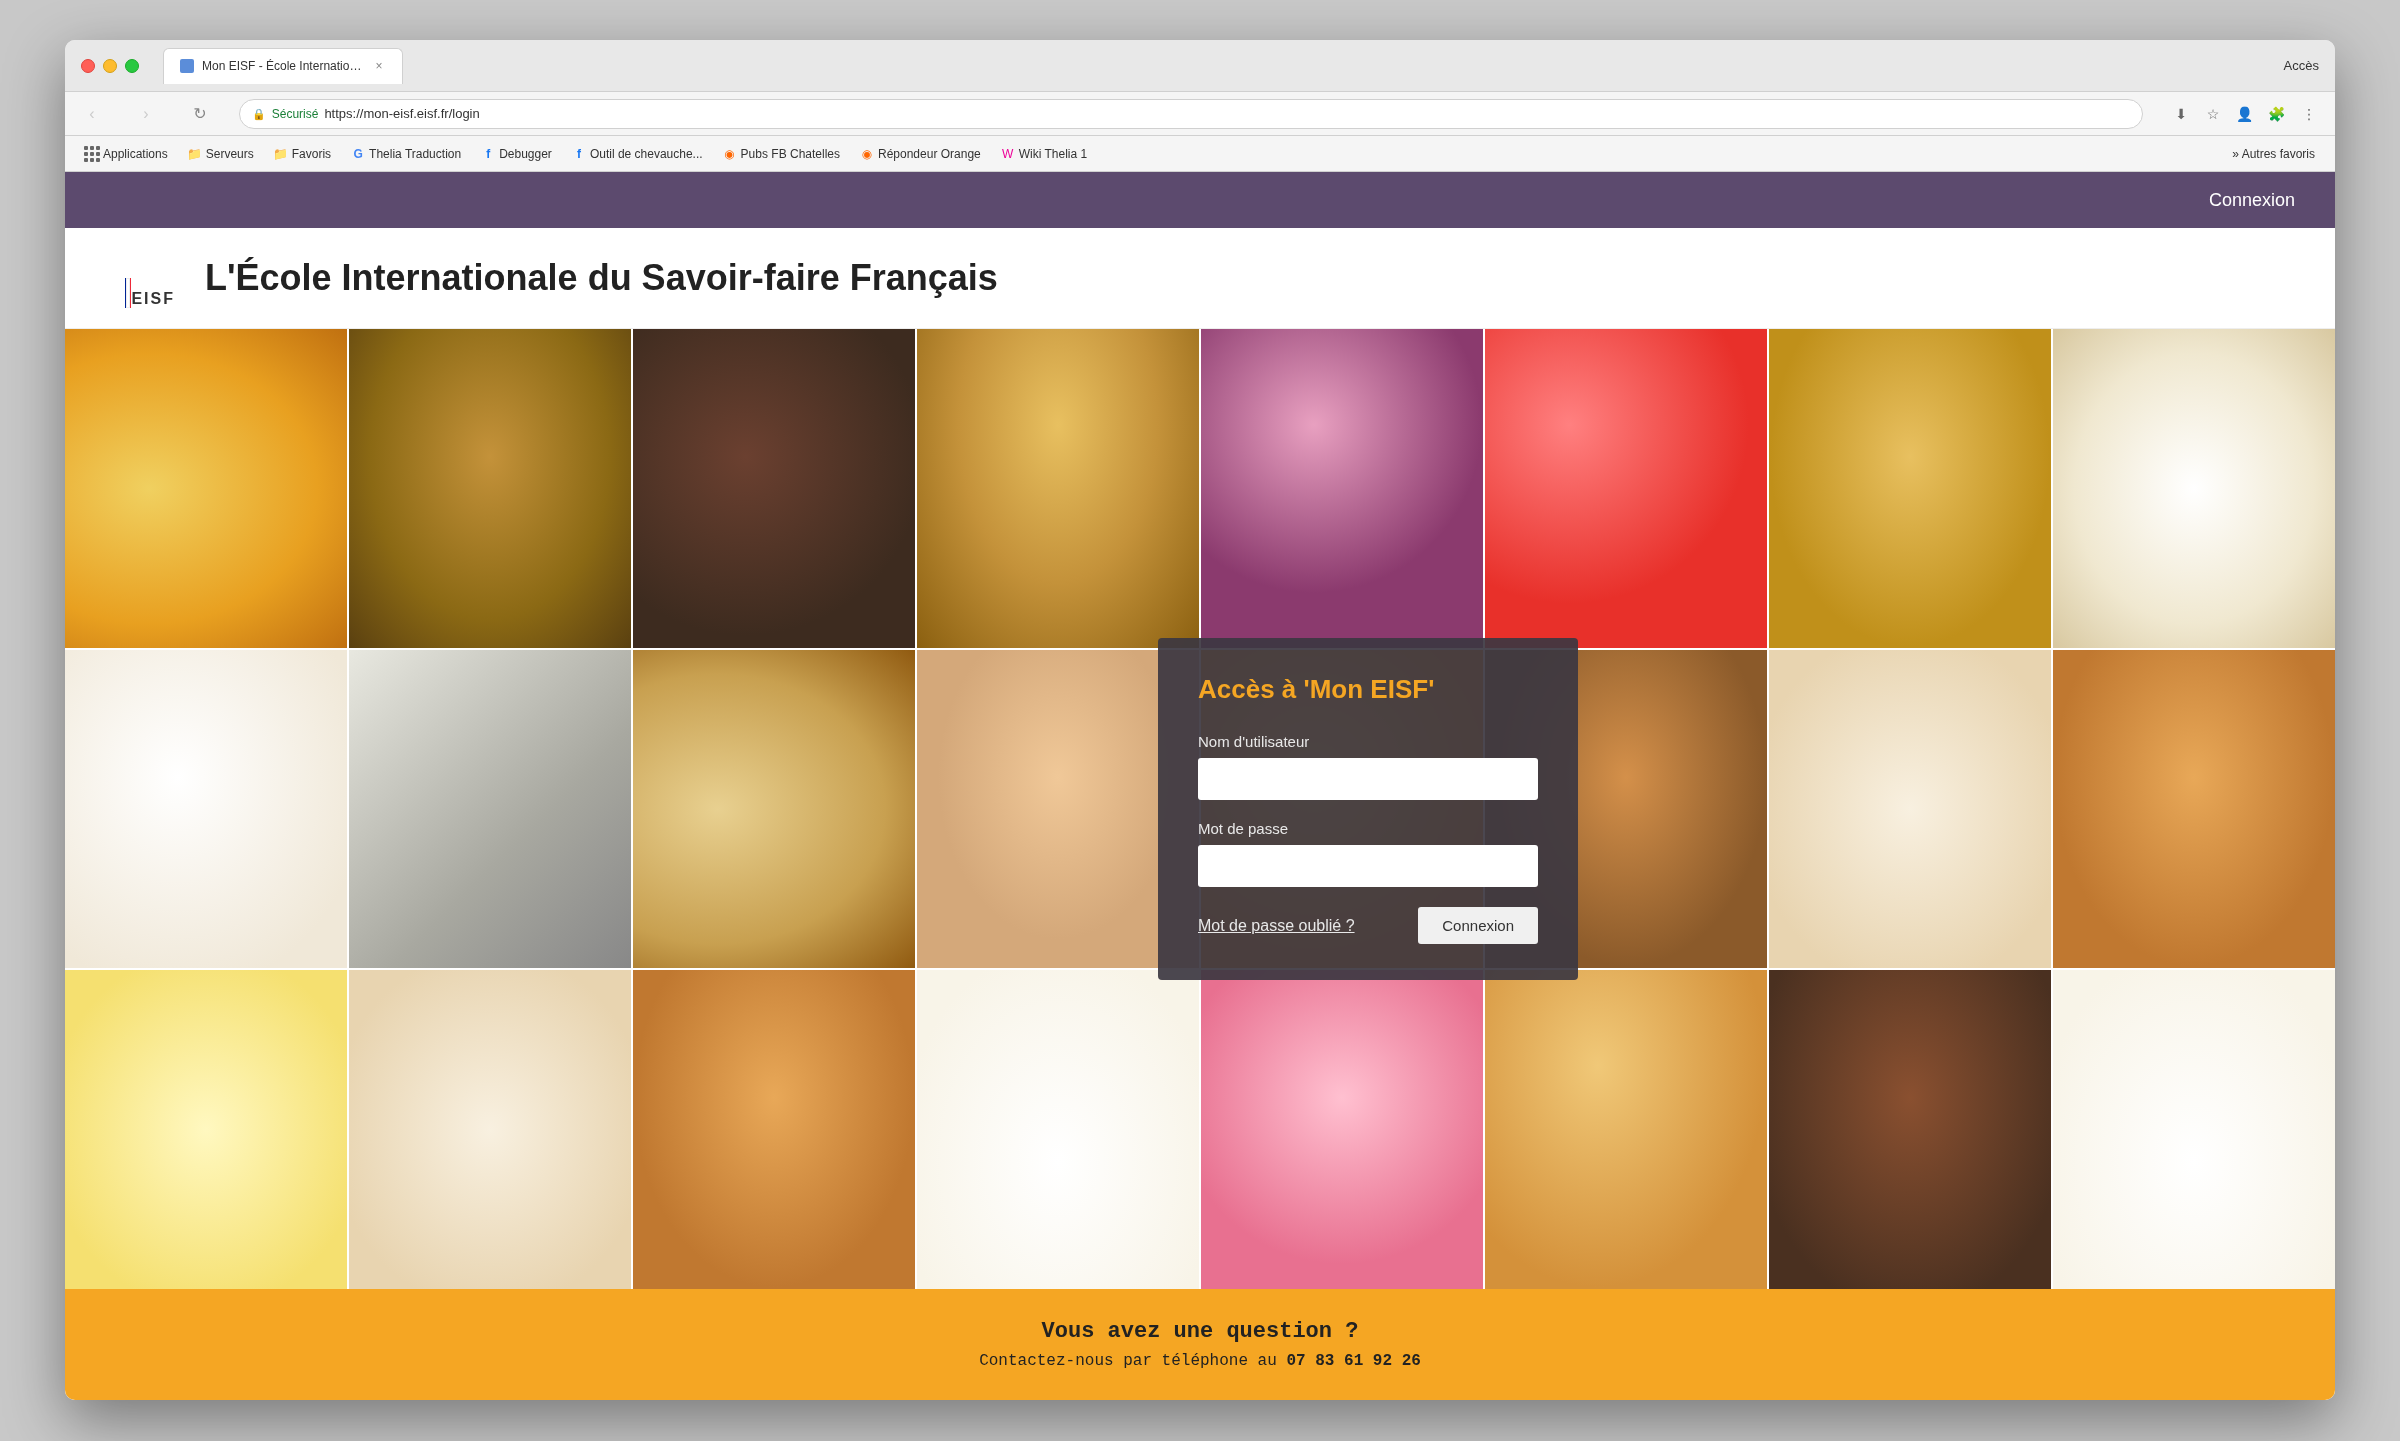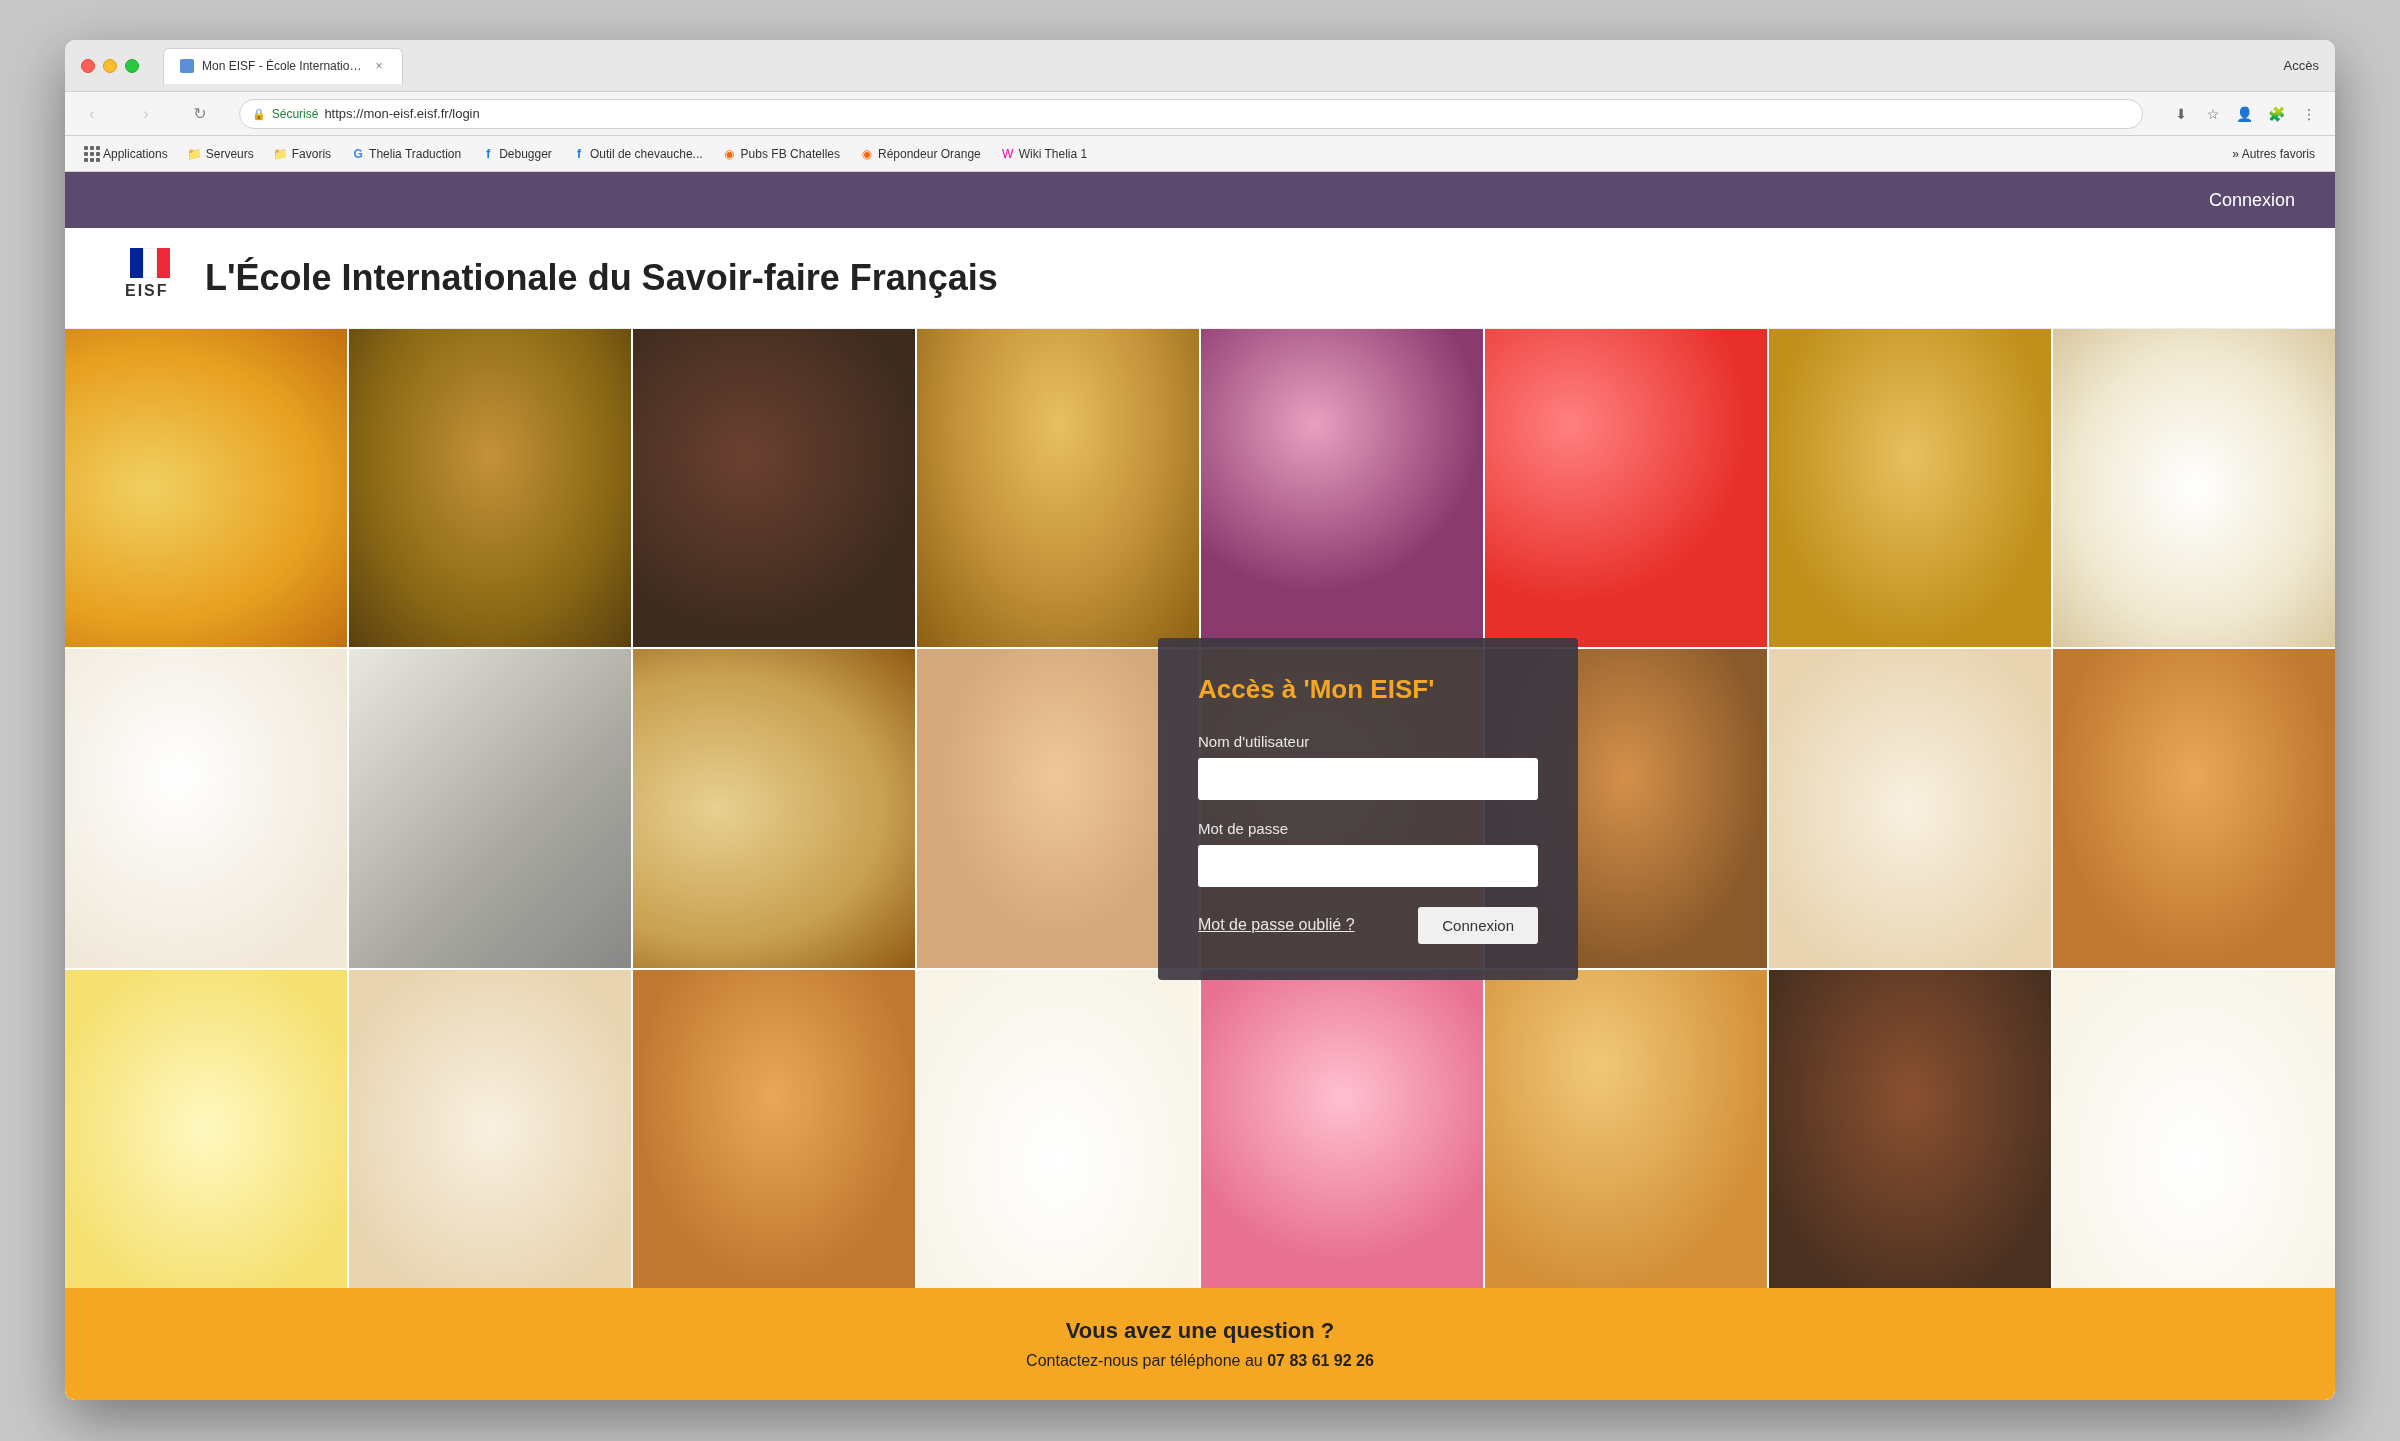--- a/index.html
+++ b/index.html
@@ -259,21 +259,22 @@
     .logo-container {
       display: flex;
       flex-direction: column;
       align-items: center;
     }
     .logo-flag {
       width: 50px;
       height: 60px;
       position: relative;
       display: flex;
-      flex-direction: column;
+      flex-direction: row;
+      align-items: flex-end;
     }
     .flag-stripes {
       display: flex;
       width: 40px;
       height: 30px;
       margin: 0 auto;
     }
     .flag-blue { background: #002395; flex: 1; }
     .flag-white { background: white; flex: 1; border: 1px solid #eee; }
     .flag-red { background: #ED2939; flex: 1; }
@@ -392,20 +393,21 @@
       color: #333;
       cursor: pointer;
     }
 
     
     .site-footer {
       background: #f5a623;
       padding: 30px 40px;
       text-align: center;
       flex-shrink: 0;
+      font-family: Liberation Mono, monospace;
     }
     .footer-question {
       font-size: 22px;
       font-weight: 700;
       color: #222;
       margin-bottom: 8px;
     }
     .footer-contact {
       font-size: 16px;
       color: #222;

